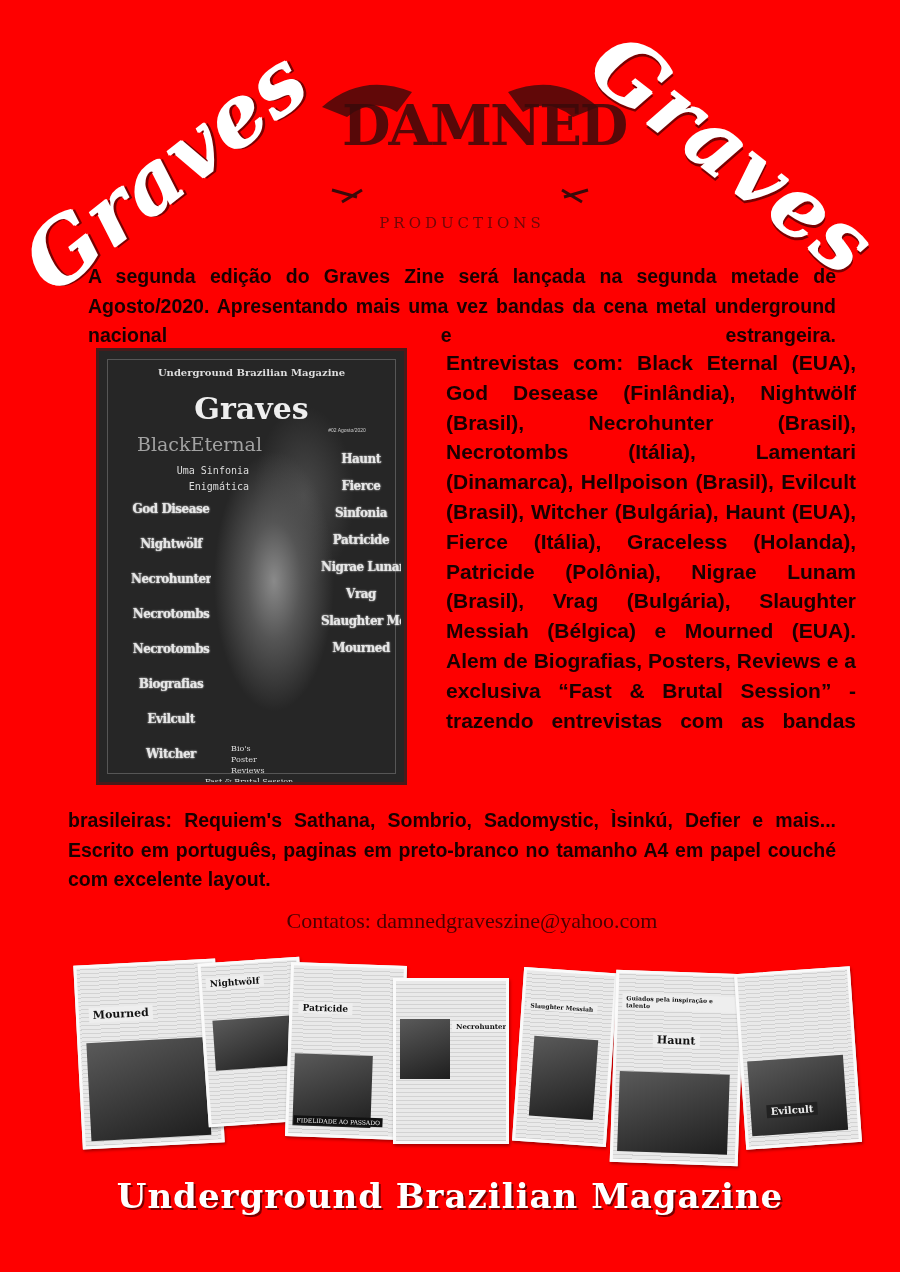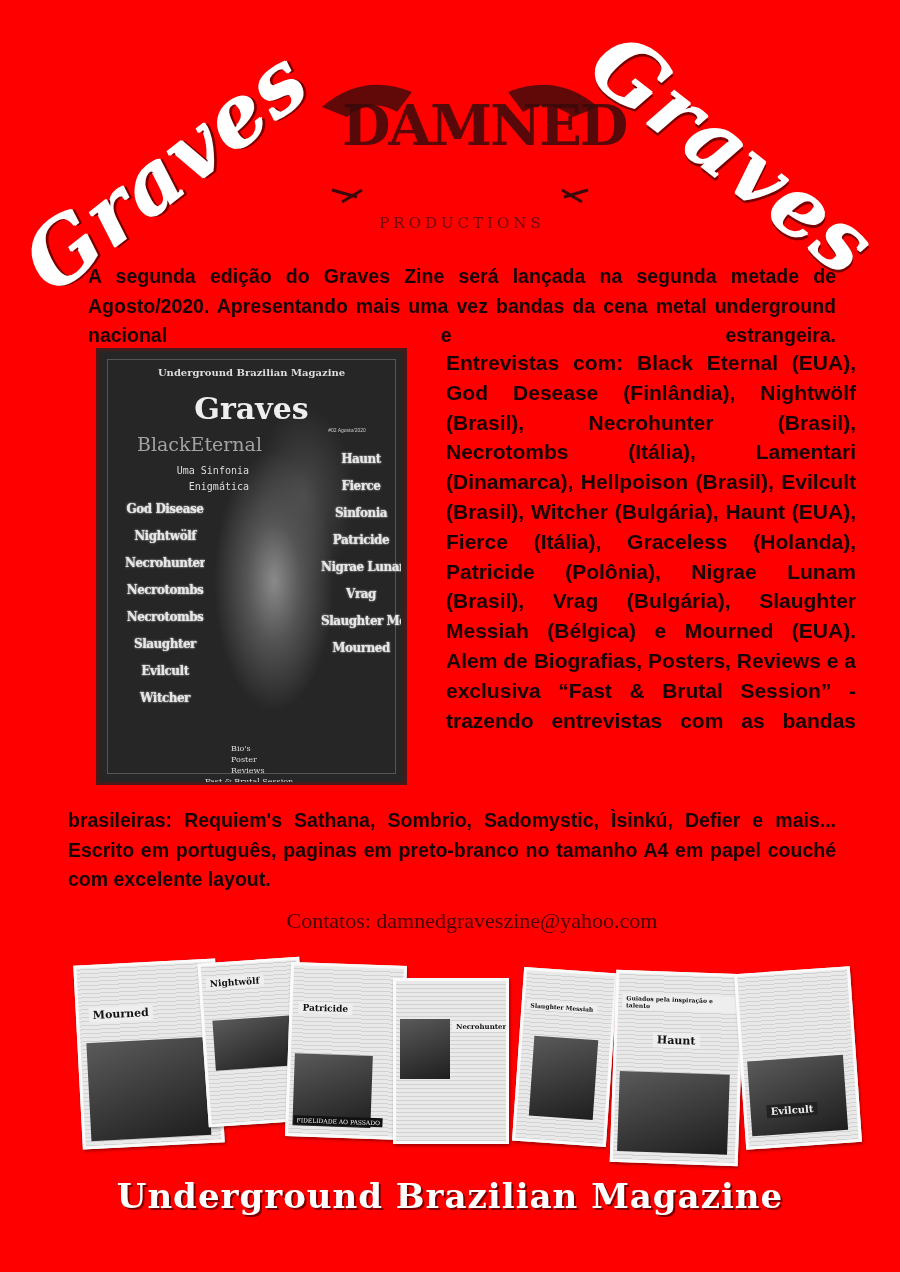--- a/index.html
+++ b/index.html
@@ -89,21 +89,21 @@
   .cover-issue { position: absolute; left: 228px; top: 76px; font-size: 5px; color: #ccc; text-align: center; width: 40px; }
   .cover-feature {
     position: absolute; left: 38px; top: 82px;
     font-family: "DejaVu Serif", serif; font-size: 19px; color: #a3a3a3;
   }
   .cover-feature-sub {
     position: absolute; left: 60px; top: 112px; width: 90px; text-align: right;
     font-family: "DejaVu Sans Mono", monospace; font-size: 10px; line-height: 16px; color: #ddd;
   }
   .cover-bands-left, .cover-bands-right { position: absolute; display: flex; flex-direction: column; }
-  .cover-bands-left  { left: 26px;  top: 148px; gap: 7px; }
+  .cover-bands-left  { left: 32px;  top: 148px; gap: 15px; }
   .cover-bands-right { left: 222px; top: 98px;  gap: 7px; align-items: center; }
   .band-logo {
     font-family: "DejaVu Serif", serif; font-weight: bold; color: #e6e6e6;
     font-size: 12px; height: 20px; line-height: 20px; width: 80px; text-align: center;
     text-shadow: 0 0 2px #fff; letter-spacing: -0.5px; white-space: nowrap; overflow: hidden;
   }
   .cover-extras {
     position: absolute; left: 132px; top: 392px;
     font-family: "DejaVu Serif", serif; font-size: 8px; line-height: 11px; color: #ddd;
   }
@@ -162,21 +162,21 @@
   <div class="cover-feature-sub">
     <div>Uma Sinfonia</div>
     <div>Enigmática</div>
   </div>
   <div class="cover-bands-left">
     <div class="band-logo">God Disease</div>
     <div class="band-logo">Nightwölf</div>
     <div class="band-logo">Necrohunter</div>
     <div class="band-logo">Necrotombs</div>
     <div class="band-logo">Necrotombs</div>
-    <div class="band-logo">Slaughter</div>
+    <div class="band-logo">Biografias</div>
     <div class="band-logo">Evilcult</div>
     <div class="band-logo">Witcher</div>
   </div>
   <div class="cover-bands-right">
     <div class="band-logo">Haunt</div>
     <div class="band-logo">Fierce</div>
     <div class="band-logo">Sinfonia</div>
     <div class="band-logo">Patricide</div>
     <div class="band-logo">Nigrae Lunam</div>
     <div class="band-logo">Vrag</div>

